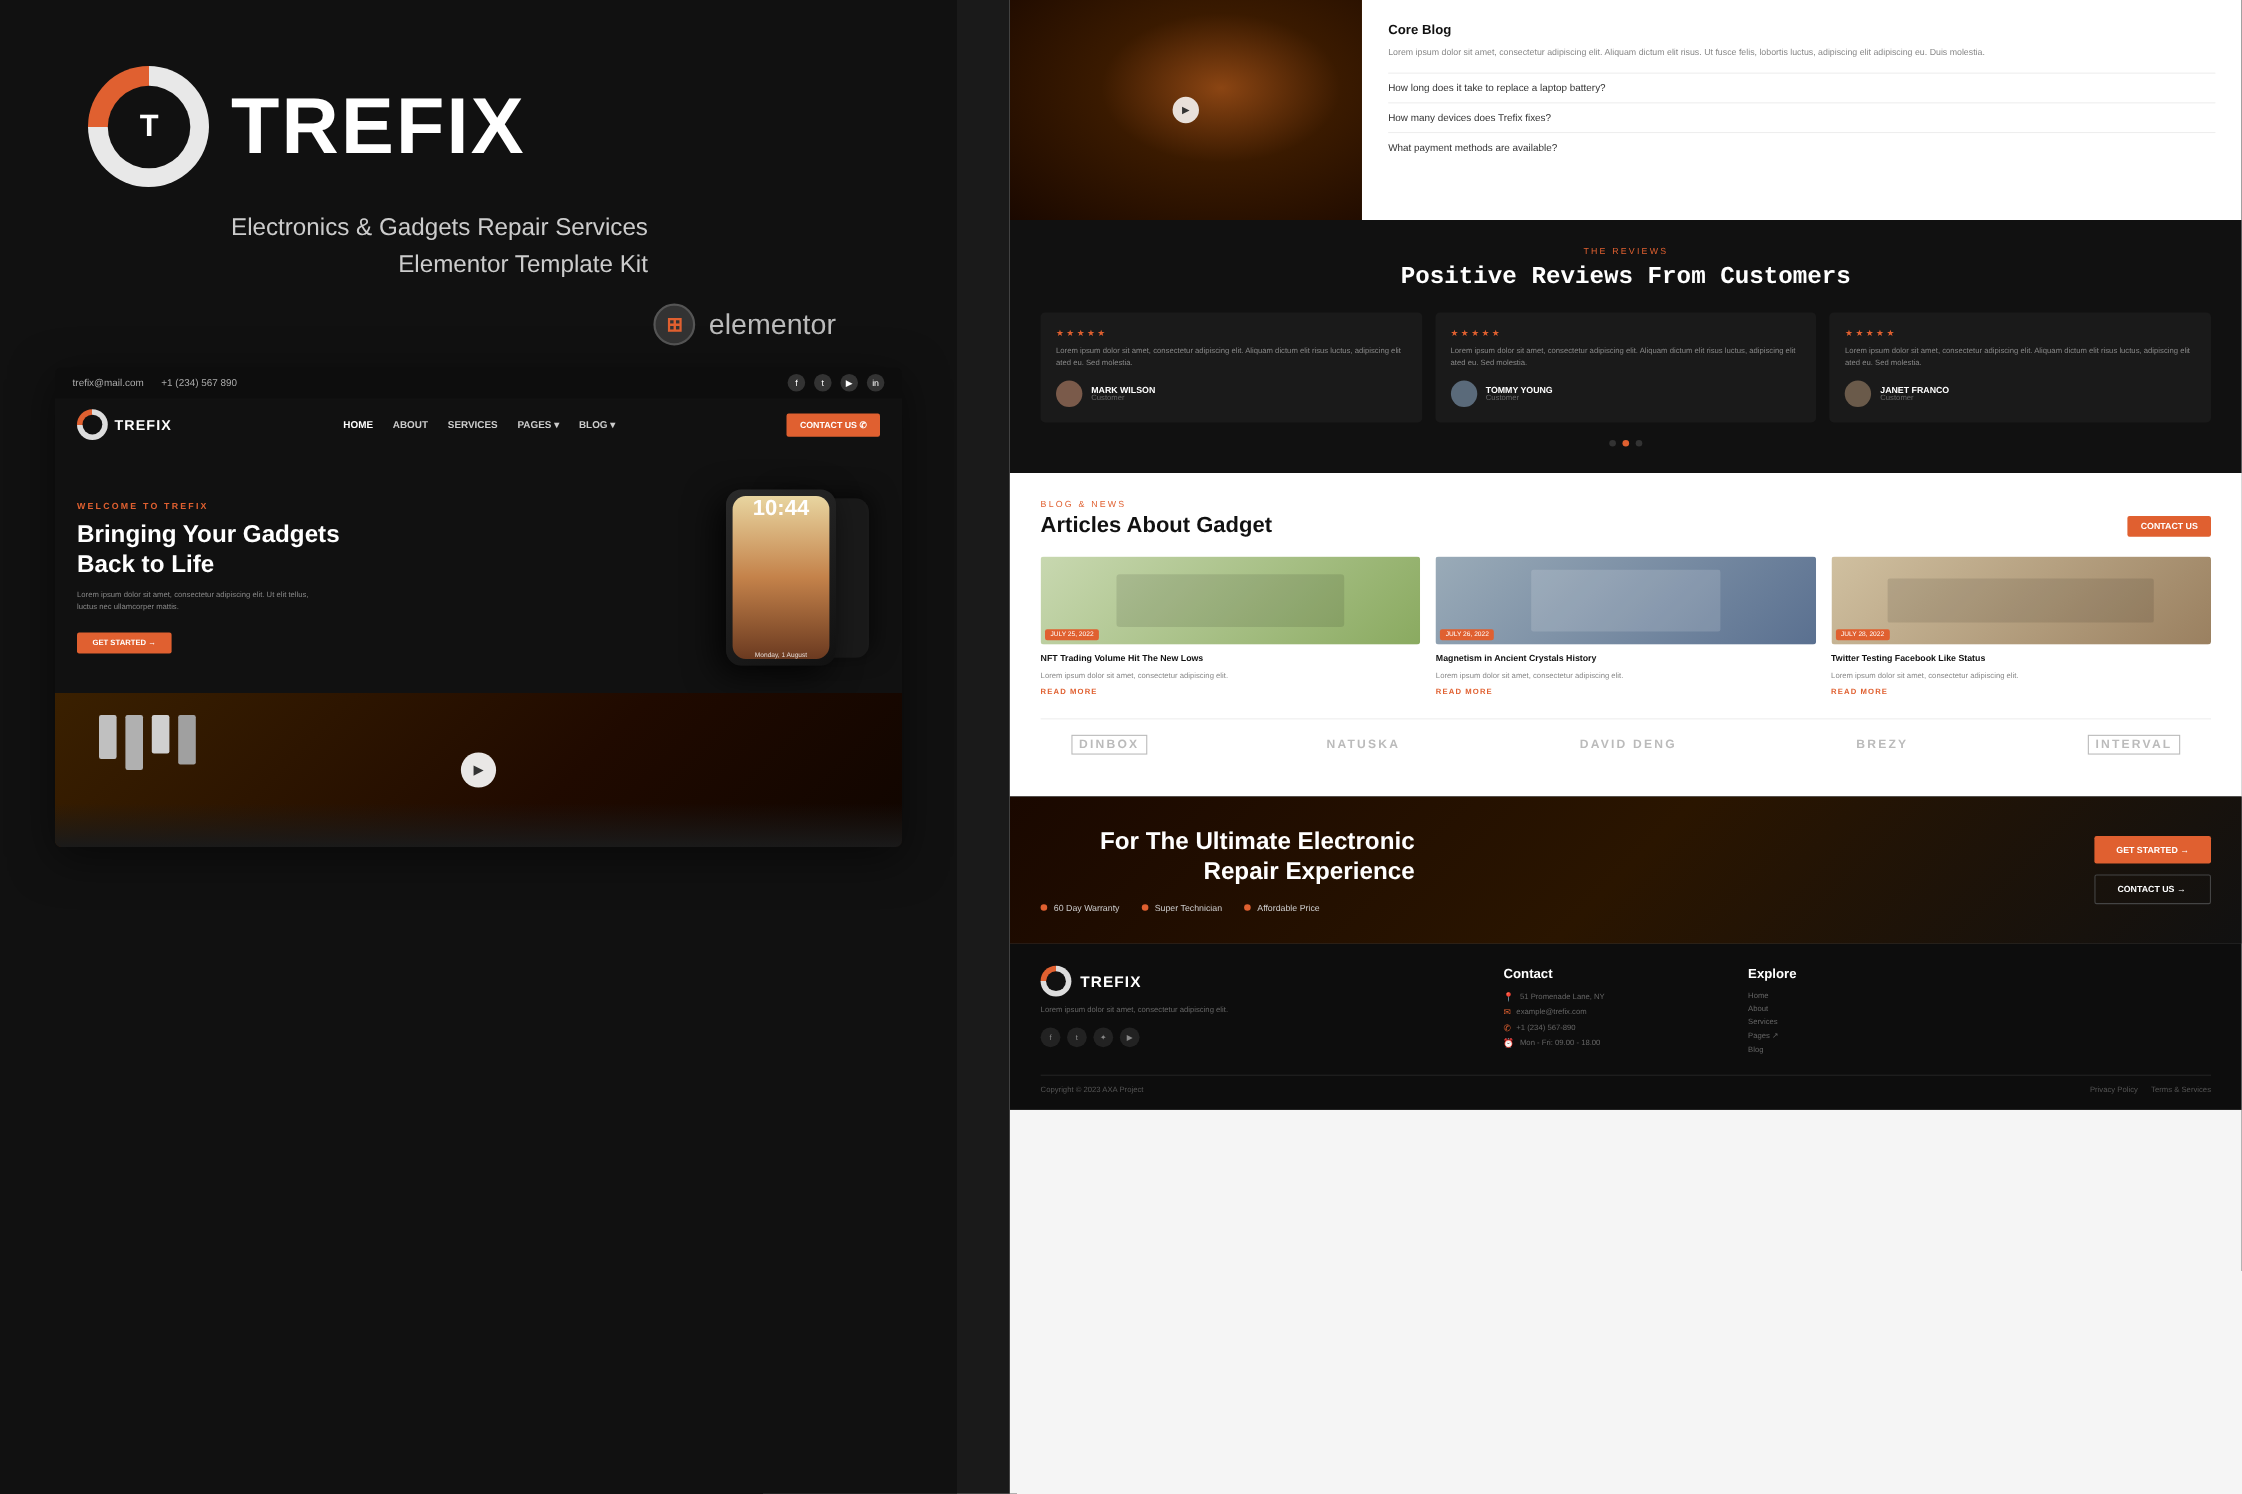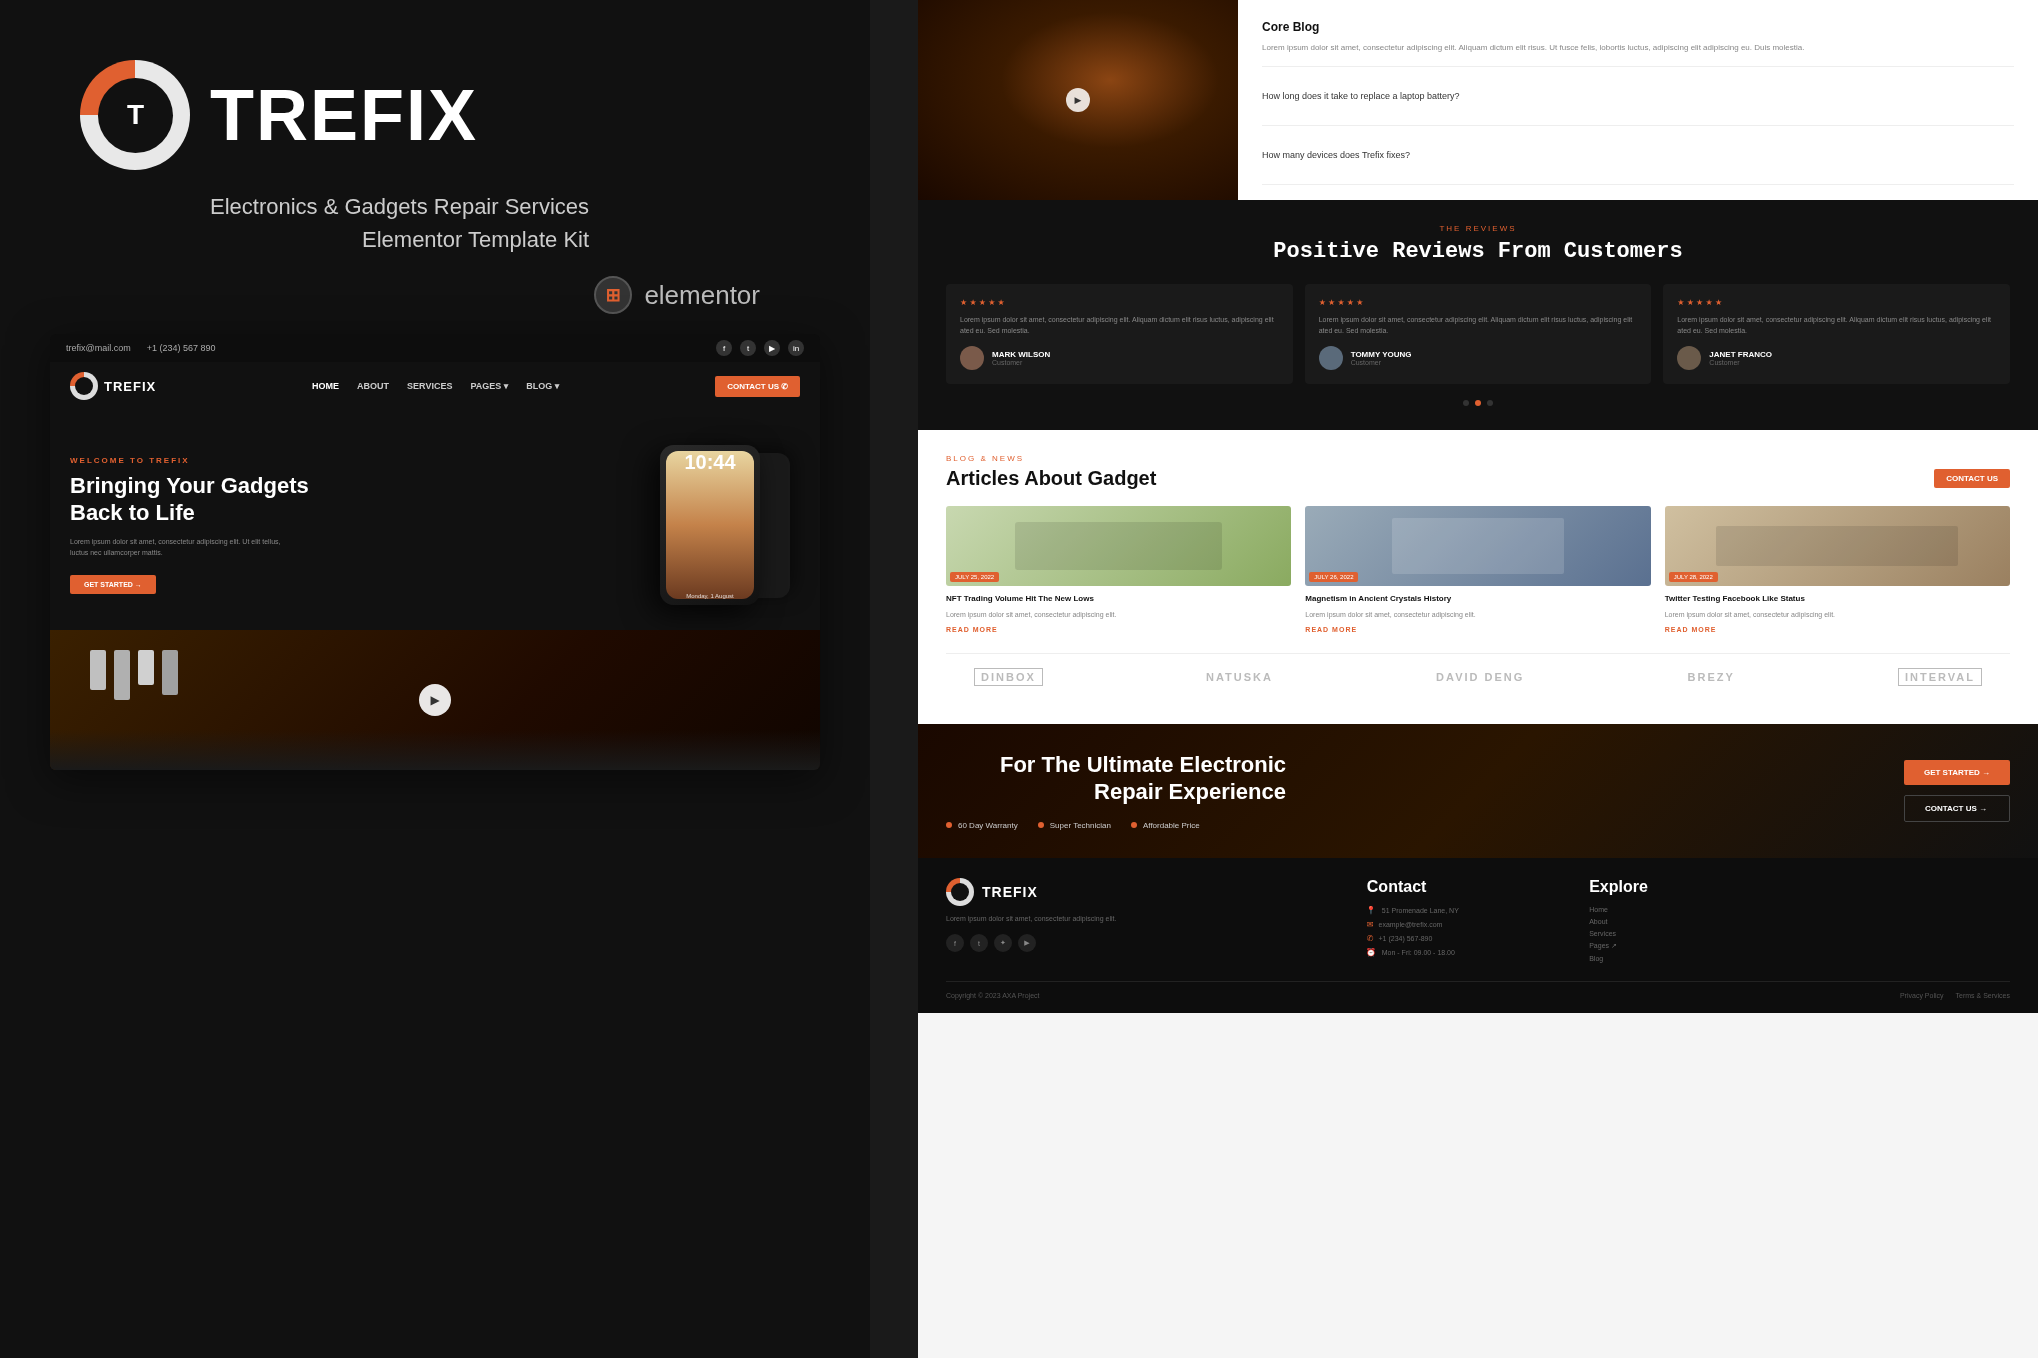--- a/index.html
+++ b/index.html
@@ -331,21 +331,21 @@
       font-weight: 700;
       margin-bottom: 8px;
     }
     .rt-blog-text {
       color: #888;
       font-size: 8px;
       line-height: 1.5;
       margin-bottom: 12px;
     }
     .rt-faq-item {
-      padding: 24px 0;
+      padding: 8px 0;
       border-top: 1px solid #eee;
       color: #333;
       font-size: 9px;
     }
 
     
     .reviews-section {
       background: #111;
       padding: 24px 28px;
     }
@@ -590,21 +590,21 @@
       display: flex; gap: 6px;
     }
     .footer-social-icon {
       width: 18px; height: 18px;
       border-radius: 50%;
       background: #222;
       display: flex; align-items: center; justify-content: center;
       color: #888; font-size: 7px;
     }
     .footer-col-title {
-      color: white; font-size: 16px; font-weight: 700; margin-bottom: 10px;
+      color: white; font-size: 12px; font-weight: 700; margin-bottom: 10px;
     }
     .footer-item {
       color: #666; font-size: 7px; margin-bottom: 5px;
       display: flex; align-items: center; gap: 5px;
     }
     .footer-item-icon { color: #e06030; font-size: 8px; }
     .footer-bottom {
       border-top: 1px solid #222;
       padding-top: 10px;
       display: flex;

